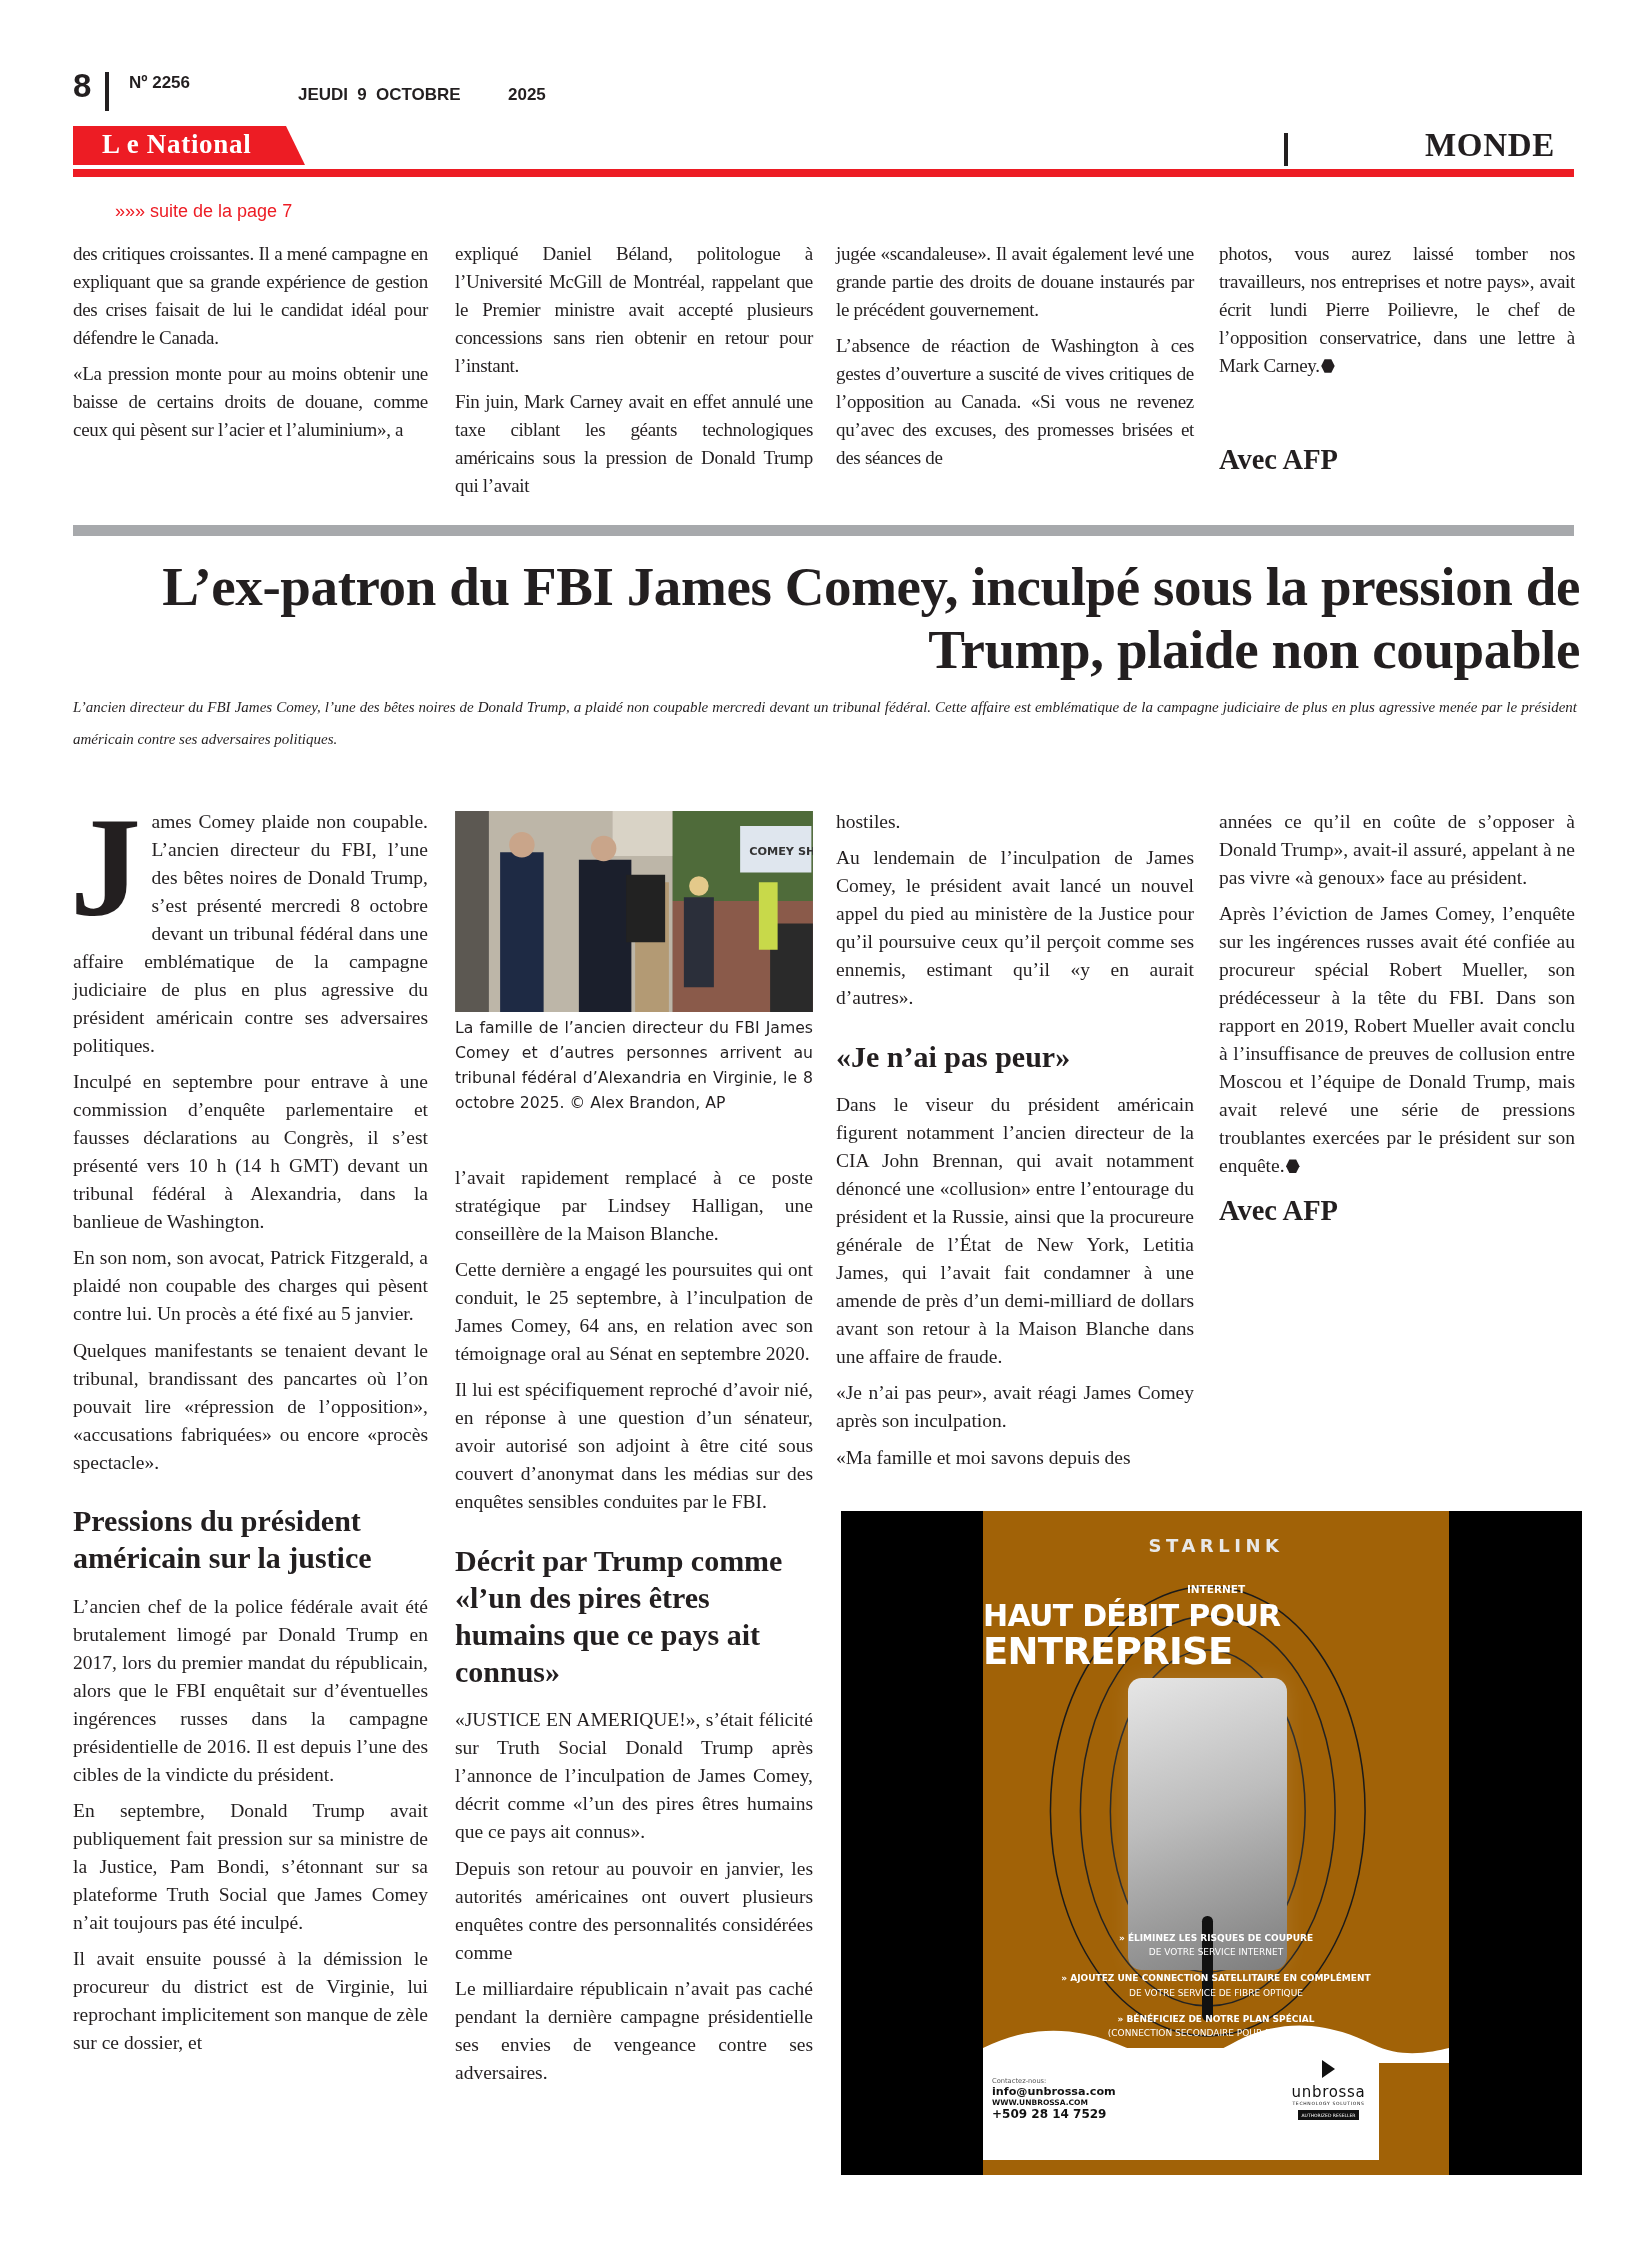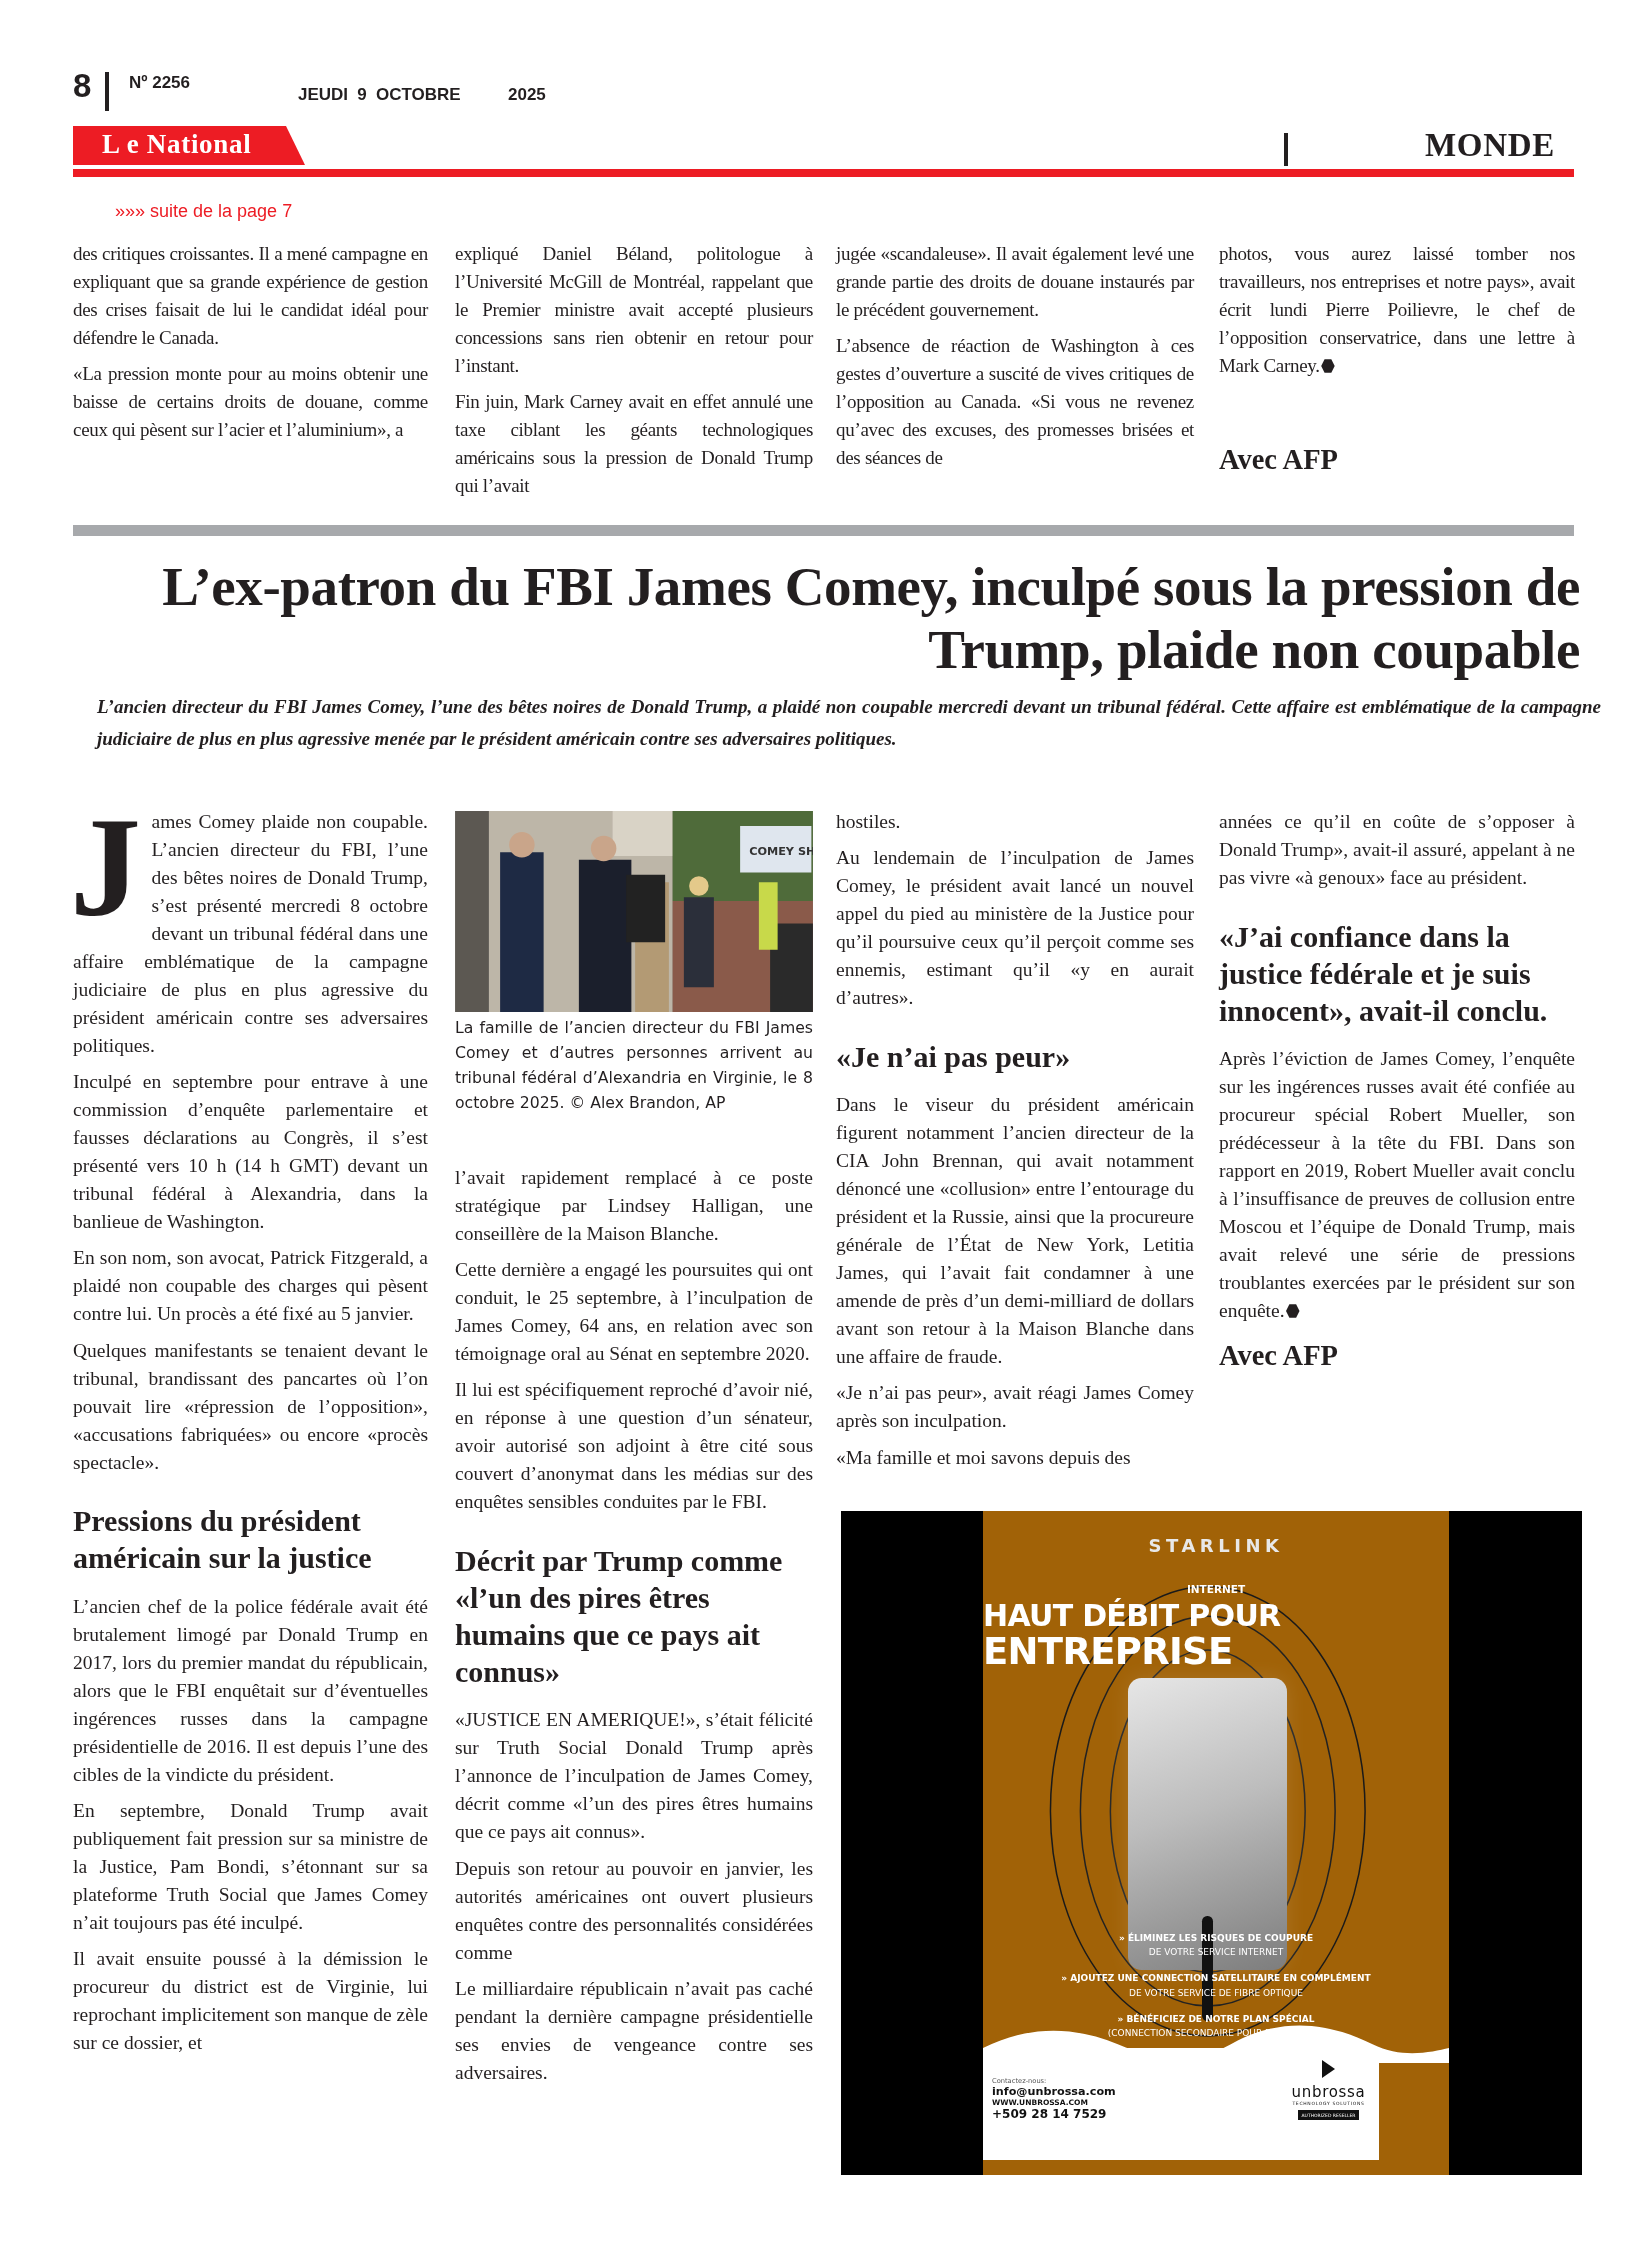--- a/index.html
+++ b/index.html
@@ -24,21 +24,21 @@
   
   .col { position: absolute; font-family: "Liberation Serif", serif; font-size: 19.5px; line-height: 28px; text-align: justify; }
   .col p { margin: 0 0 8.2px 0; }
   .col.cond { font-size: 19px; letter-spacing: -0.3px; }
   .end-mark { display: inline-block; width: 13.5px; height: 13.5px; background: #231f20; clip-path: polygon(25% 0, 75% 0, 100% 50%, 75% 100%, 25% 100%, 0 50%); margin-left: 1.5px; vertical-align: -0.7px; }
   .sign { font-family: "Liberation Serif", serif; font-weight: bold; font-size: 28.5px; }
 
   .gray-rule { left: 73px; top: 525px; width: 1501px; height: 10.5px; background: #a7a9ac; }
 
   .headline { left: 73px; top: 555px; width: 1507px; font-family: "Liberation Serif", serif; font-weight: bold; font-size: 55px; line-height: 63px; letter-spacing: -0.4px; }
-  .lede { left: 73px; top: 691px; width: 1504px; font-family: "Liberation Serif", serif; font-weight: bold; font-style: italic; font-size: 19px; line-height: 32px; text-align: justify; margin-left: 24px; }
+  .lede { left: 73px; top: 691px; width: 1504px; font-family: "Liberation Serif", serif; font-weight: normal; font-style: italic; font-size: 15px; line-height: 32px; text-align: justify; }
 
   .subhead { font-family: "Liberation Serif", serif; font-weight: bold; font-size: 30px; line-height: 37px; margin: 25.5px 0 16.5px 0; text-align: left; }
 
   .dropcap { float: left; font-family: "Liberation Serif", serif; font-weight: bold; font-size: 142px; line-height: 112px; margin: 3px 10.5px 0 -3px; height: 112px; }
 
   
   .photo { left: 455px; top: 811px; width: 358px; height: 201px; overflow: hidden; background: #6f6a60; }
   .caption { left: 455px; top: 1015px; width: 358px; font-family: "DejaVu Sans", sans-serif; font-size: 15.7px; line-height: 25px; text-align: justify; color: #231f20; }
 
   
@@ -155,21 +155,20 @@
   <p>hostiles.</p>
   <p>Au lendemain de l’inculpation de James Comey, le président avait lancé un nouvel appel du pied au ministère de la Justice pour qu’il poursuive ceux qu’il perçoit comme ses ennemis, estimant qu’il «y en aurait d’autres».</p>
   <h3 class="subhead">«Je n’ai pas peur»</h3>
   <p>Dans le viseur du président américain figurent notamment l’ancien directeur de la CIA John Brennan, qui avait notamment dénoncé une «collusion» entre l’entourage du président et la Russie, ainsi que la procureure générale de l’État de New York, Letitia James, qui l’avait fait condamner à une amende de près d’un demi-milliard de dollars avant son retour à la Maison Blanche dans une affaire de fraude.</p>
   <p>«Je n’ai pas peur», avait réagi James Comey après son inculpation.</p>
   <p>«Ma famille et moi savons depuis des</p>
 </div>
 
 <div class="col" style="left:1219px; top:808px; width:356px;">
   <p>années ce qu’il en coûte de s’opposer à Donald Trump», avait-il assuré, appelant à ne pas vivre «à genoux» face au président.</p>
-  <h3 class="subhead">«J’ai confiance dans la justice fédérale et je suis innocent», avait-il conclu.</h3>
   <p><span>Après l’éviction de James Comey, l’enquête sur les ingérences russes avait été confiée au procureur spécial Robert Mueller, son prédécesseur à la tête du FBI. Dans son rapport en 2019, Robert Mueller avait conclu à l’insuffisance de preuves de collusion entre Moscou et l’équipe de Donald Trump, mais avait relevé une série de pressions troublantes exercées par le président sur son enquête.</span><span class="end-mark"></span></p>
   <div class="sign" style="margin-top:16.5px;">Avec AFP</div>
 </div>
 
 <div class="abs ad">
   <div class="ad-inner">
     <svg class="ad-rings" width="466" height="664" viewBox="0 0 622 885">
       <ellipse cx="300" cy="400" rx="130" ry="215" fill="none" stroke="#2a2a2a" stroke-width="2"></ellipse>
       <ellipse cx="300" cy="400" rx="170" ry="260" fill="none" stroke="#222" stroke-width="2"></ellipse>
       <ellipse cx="300" cy="400" rx="210" ry="300" fill="none" stroke="#1a1a1a" stroke-width="2"></ellipse>

